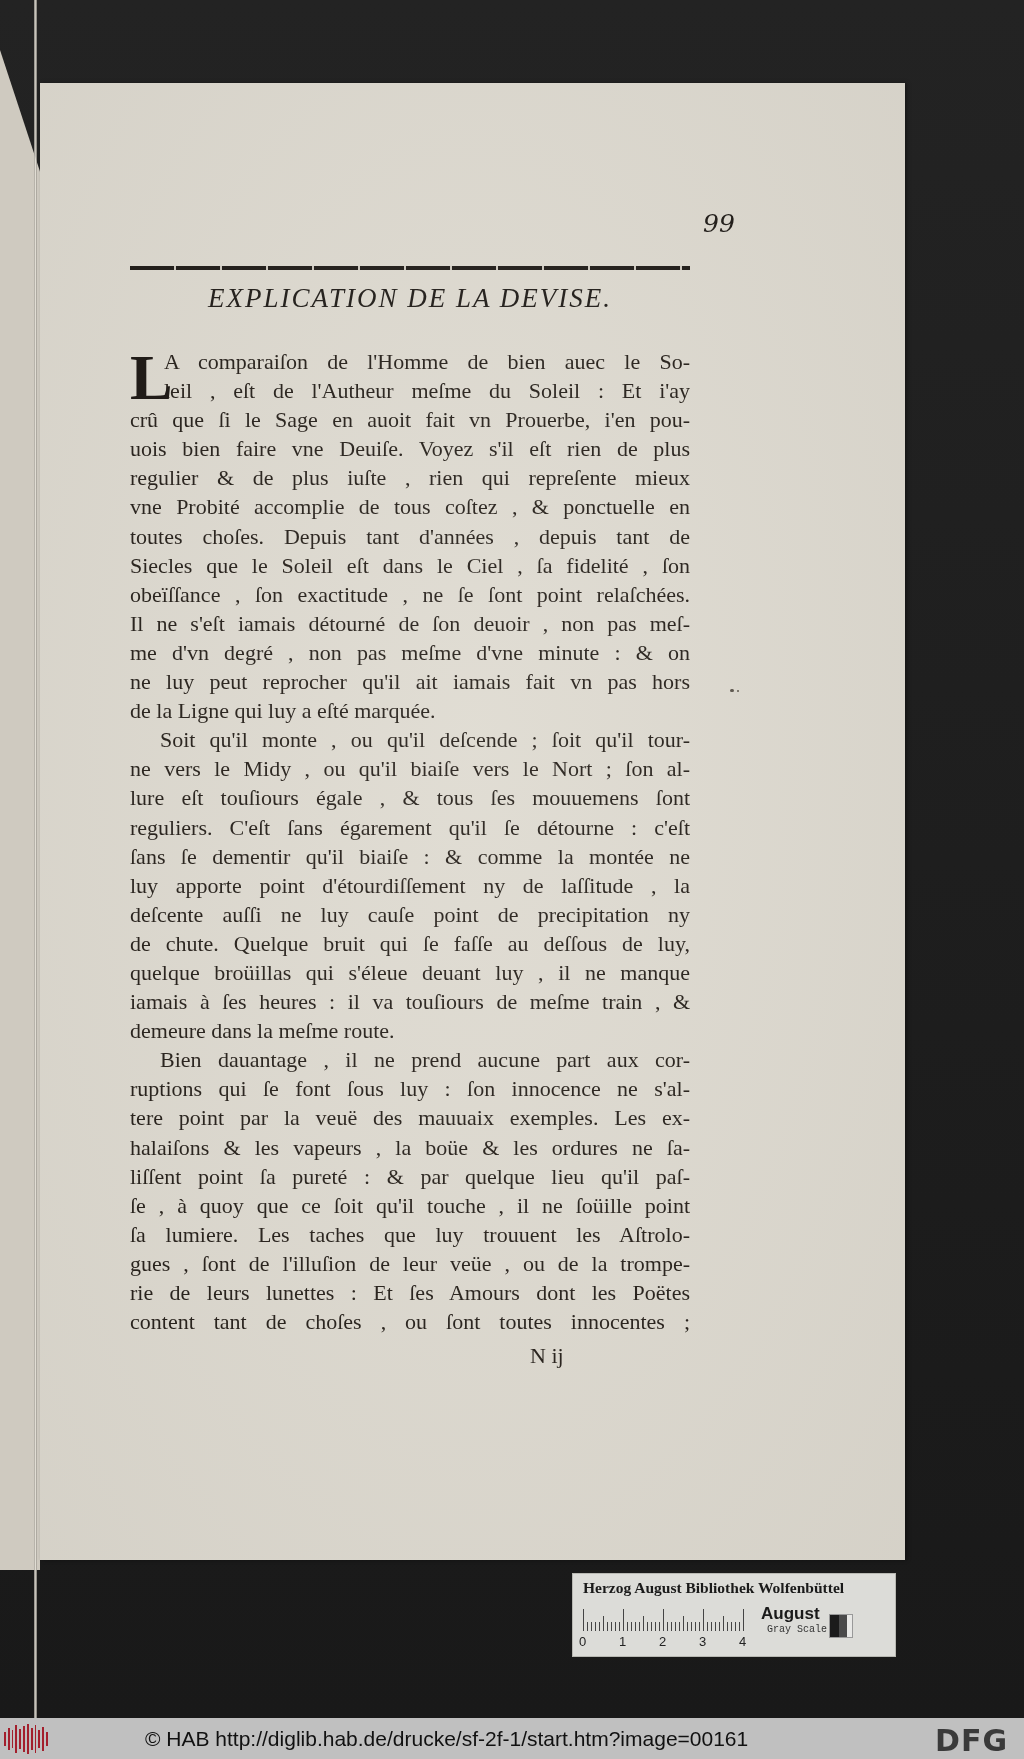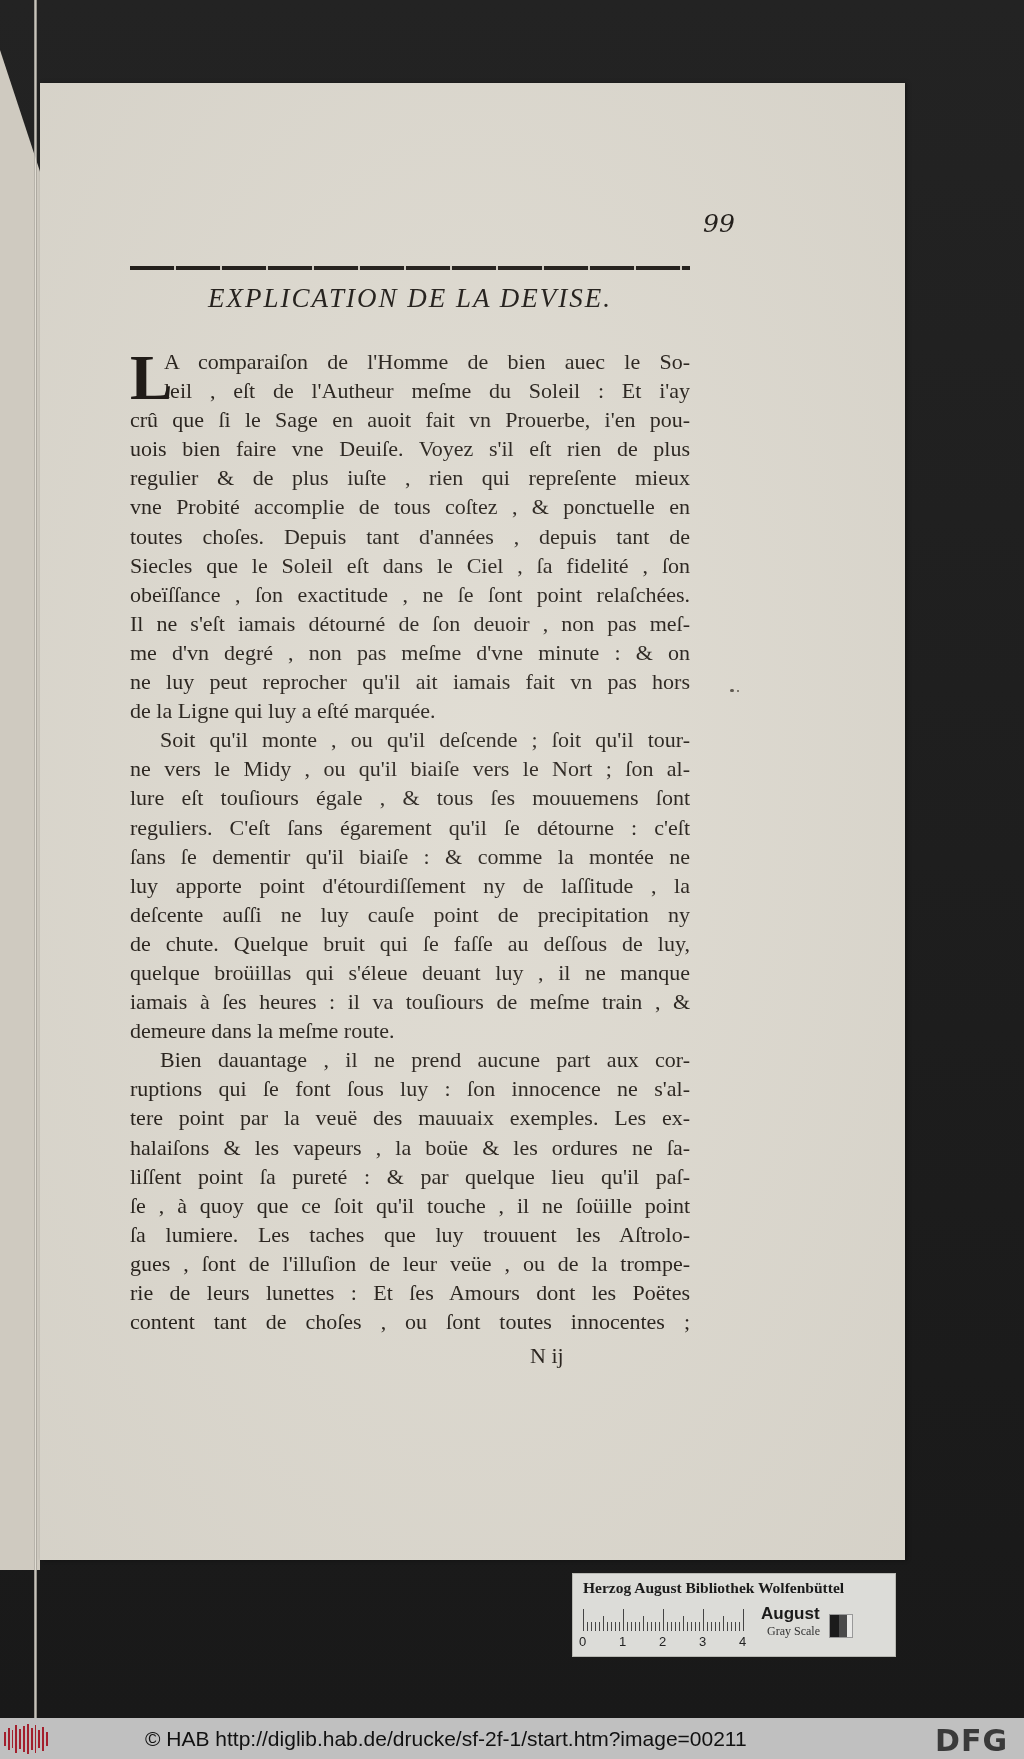--- a/index.html
+++ b/index.html
@@ -89,21 +89,21 @@
       position: absolute; left: 6px; top: 60px; width: 170px; height: 16px;
       font-family: "Liberation Sans", sans-serif; font-size: 13px; color: #222;
     }
     .ruler-labels span { position: absolute; top: 0; }
     .kodak {
       position: absolute; left: 188px; top: 30px;
       font-family: "Liberation Sans", sans-serif; font-weight: bold; font-size: 17px; color: #1a1a1a;
     }
     .kodak-sub {
       position: absolute; left: 194px; top: 50px;
-      font-family: Liberation Serif, serif; font-size: 12px; color: #333;
+      font-family: Liberation Mono, monospace; font-size: 10px; color: #333;
     }
     .grayscale {
       position: absolute; left: 256px; top: 40px; width: 24px; height: 24px;
       border: 1px solid #999; display: flex;
     }
     .grayscale .sw1 { width: 9px; height: 100%; background: #1b1b1b; }
     .grayscale .sw2 { width: 8px; height: 100%; background: #4a4a4a; }
     .grayscale .sw3 { flex: 1; height: 100%; background: #e8e8e6; }
     
     .footer {
@@ -252,15 +252,15 @@
       <i style="height:28px"></i>
     <i style="height:20px"></i>
       <i style="height:26px"></i>
       <i style="height:30px"></i>
       <i style="height:22px"></i>
     <i style="height:28px"></i>
       <i style="height:18px"></i>
       <i style="height:24px"></i>
       <i style="height:14px"></i>
   </div>
-  <div class="footer-text">© HAB http://diglib.hab.de/drucke/sf-2f-1/start.htm?image=00211</div>
+  <div class="footer-text">© HAB http://diglib.hab.de/drucke/sf-2f-1/start.htm?image=00161</div>
   <div class="dfg-logo">DFG</div>
 </div>
 
 </body></html>

